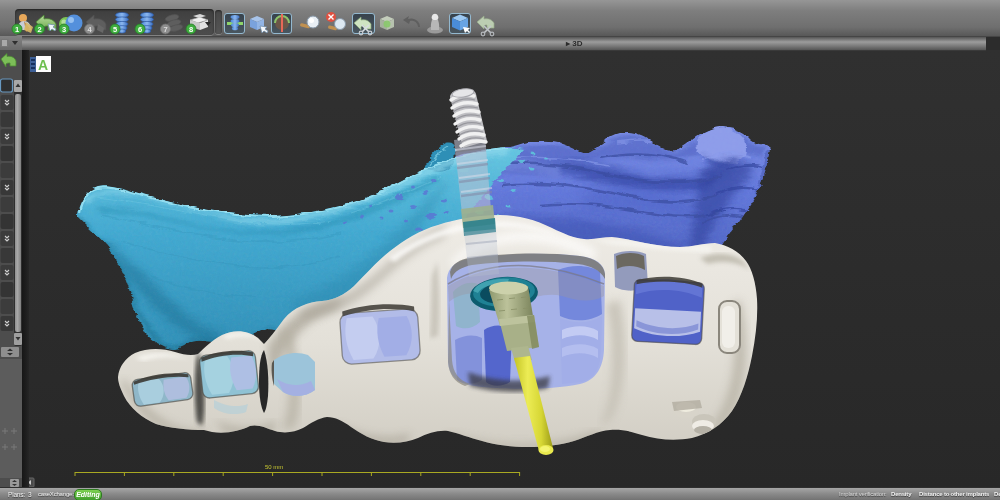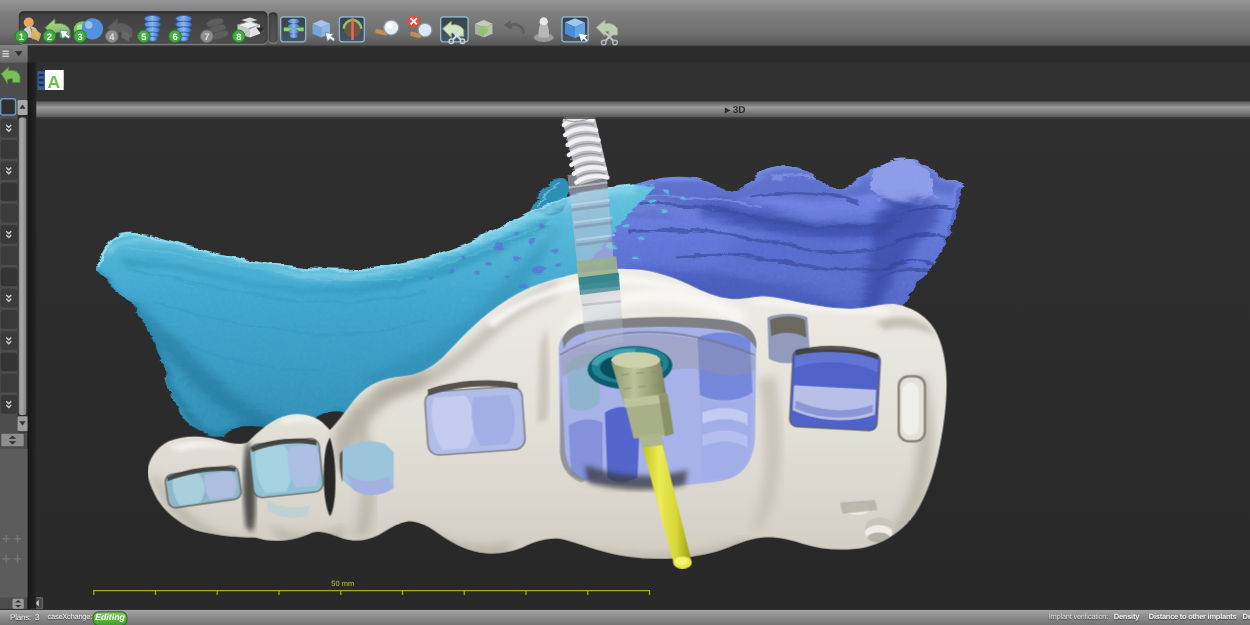--- a/index.html
+++ b/index.html
@@ -9,22 +9,22 @@
   
   #toolbar{left:0;top:0;width:1000px;height:37px;z-index:5;
     background:linear-gradient(#969696,#7e7e7e 30%,#6f6f6f 75%,#585858);border-bottom:1px solid #454545;box-sizing:border-box;}
   #tb-panel{left:15px;top:9px;width:199px;height:26px;background:linear-gradient(#3f3f3f,#4d4d4d);
     border-radius:4px;box-shadow:inset 0 1px 2px rgba(0,0,0,.5), 0 1px 0 rgba(255,255,255,.25);}
   #tb-slot{left:215px;top:10px;width:7px;height:24px;background:linear-gradient(#474747,#555);
     border-radius:3px;box-shadow:inset 0 1px 2px rgba(0,0,0,.5), 0 1px 0 rgba(255,255,255,.25);}
   .selbox{position:absolute;top:13px;width:21px;height:21px;border-radius:3px;
     background:linear-gradient(#37424c,#49565f);border:1px solid #93b8cf;box-sizing:border-box;}
   
-  #vheader{left:22px;top:37px;width:978px;height:13px;z-index:4;
-    background:linear-gradient(#555,#9c9c9c 38%,#828282 62%,#565656);border-bottom:1px solid #3a3a3a;margin-top:44px;}
+  #vheader{left:8px;top:37px;width:978px;height:13px;z-index:4;
+    background:linear-gradient(#555,#9c9c9c 38%,#828282 62%,#565656);border-bottom:1px solid #3a3a3a;}
   #vheader .lbl{position:absolute;left:558px;top:2px;font-size:8px;color:#2c2c2c;font-weight:bold;}
   
   #sidebar{left:0;top:37px;width:22px;height:450px;z-index:6;background:#4d4d4d;}
   #sbtop{left:0;top:36px;width:22px;height:14px;z-index:7;background:linear-gradient(#828282,#6a6a6a);}
   #darkstrip{left:22px;top:50px;width:7px;height:437px;z-index:6;background:linear-gradient(90deg,#161616,#1f1f1f 60%,#262626);}
   #sbthumb{left:15px;top:94px;width:6px;height:238px;z-index:7;background:linear-gradient(90deg,#8e8e8e,#a8a8a8 40%,#7f7f7f);border-radius:2px;}
   #sbtrack{left:14px;top:80px;width:8px;height:266px;z-index:7;background:#2e2e2e;border-radius:2px;}
   
   #status{left:0;top:487px;width:1000px;height:13px;z-index:6;
     background:linear-gradient(#a6a6a6,#8a8a8a 45%,#6f6f6f);border-top:1px solid #2f2f2f;

